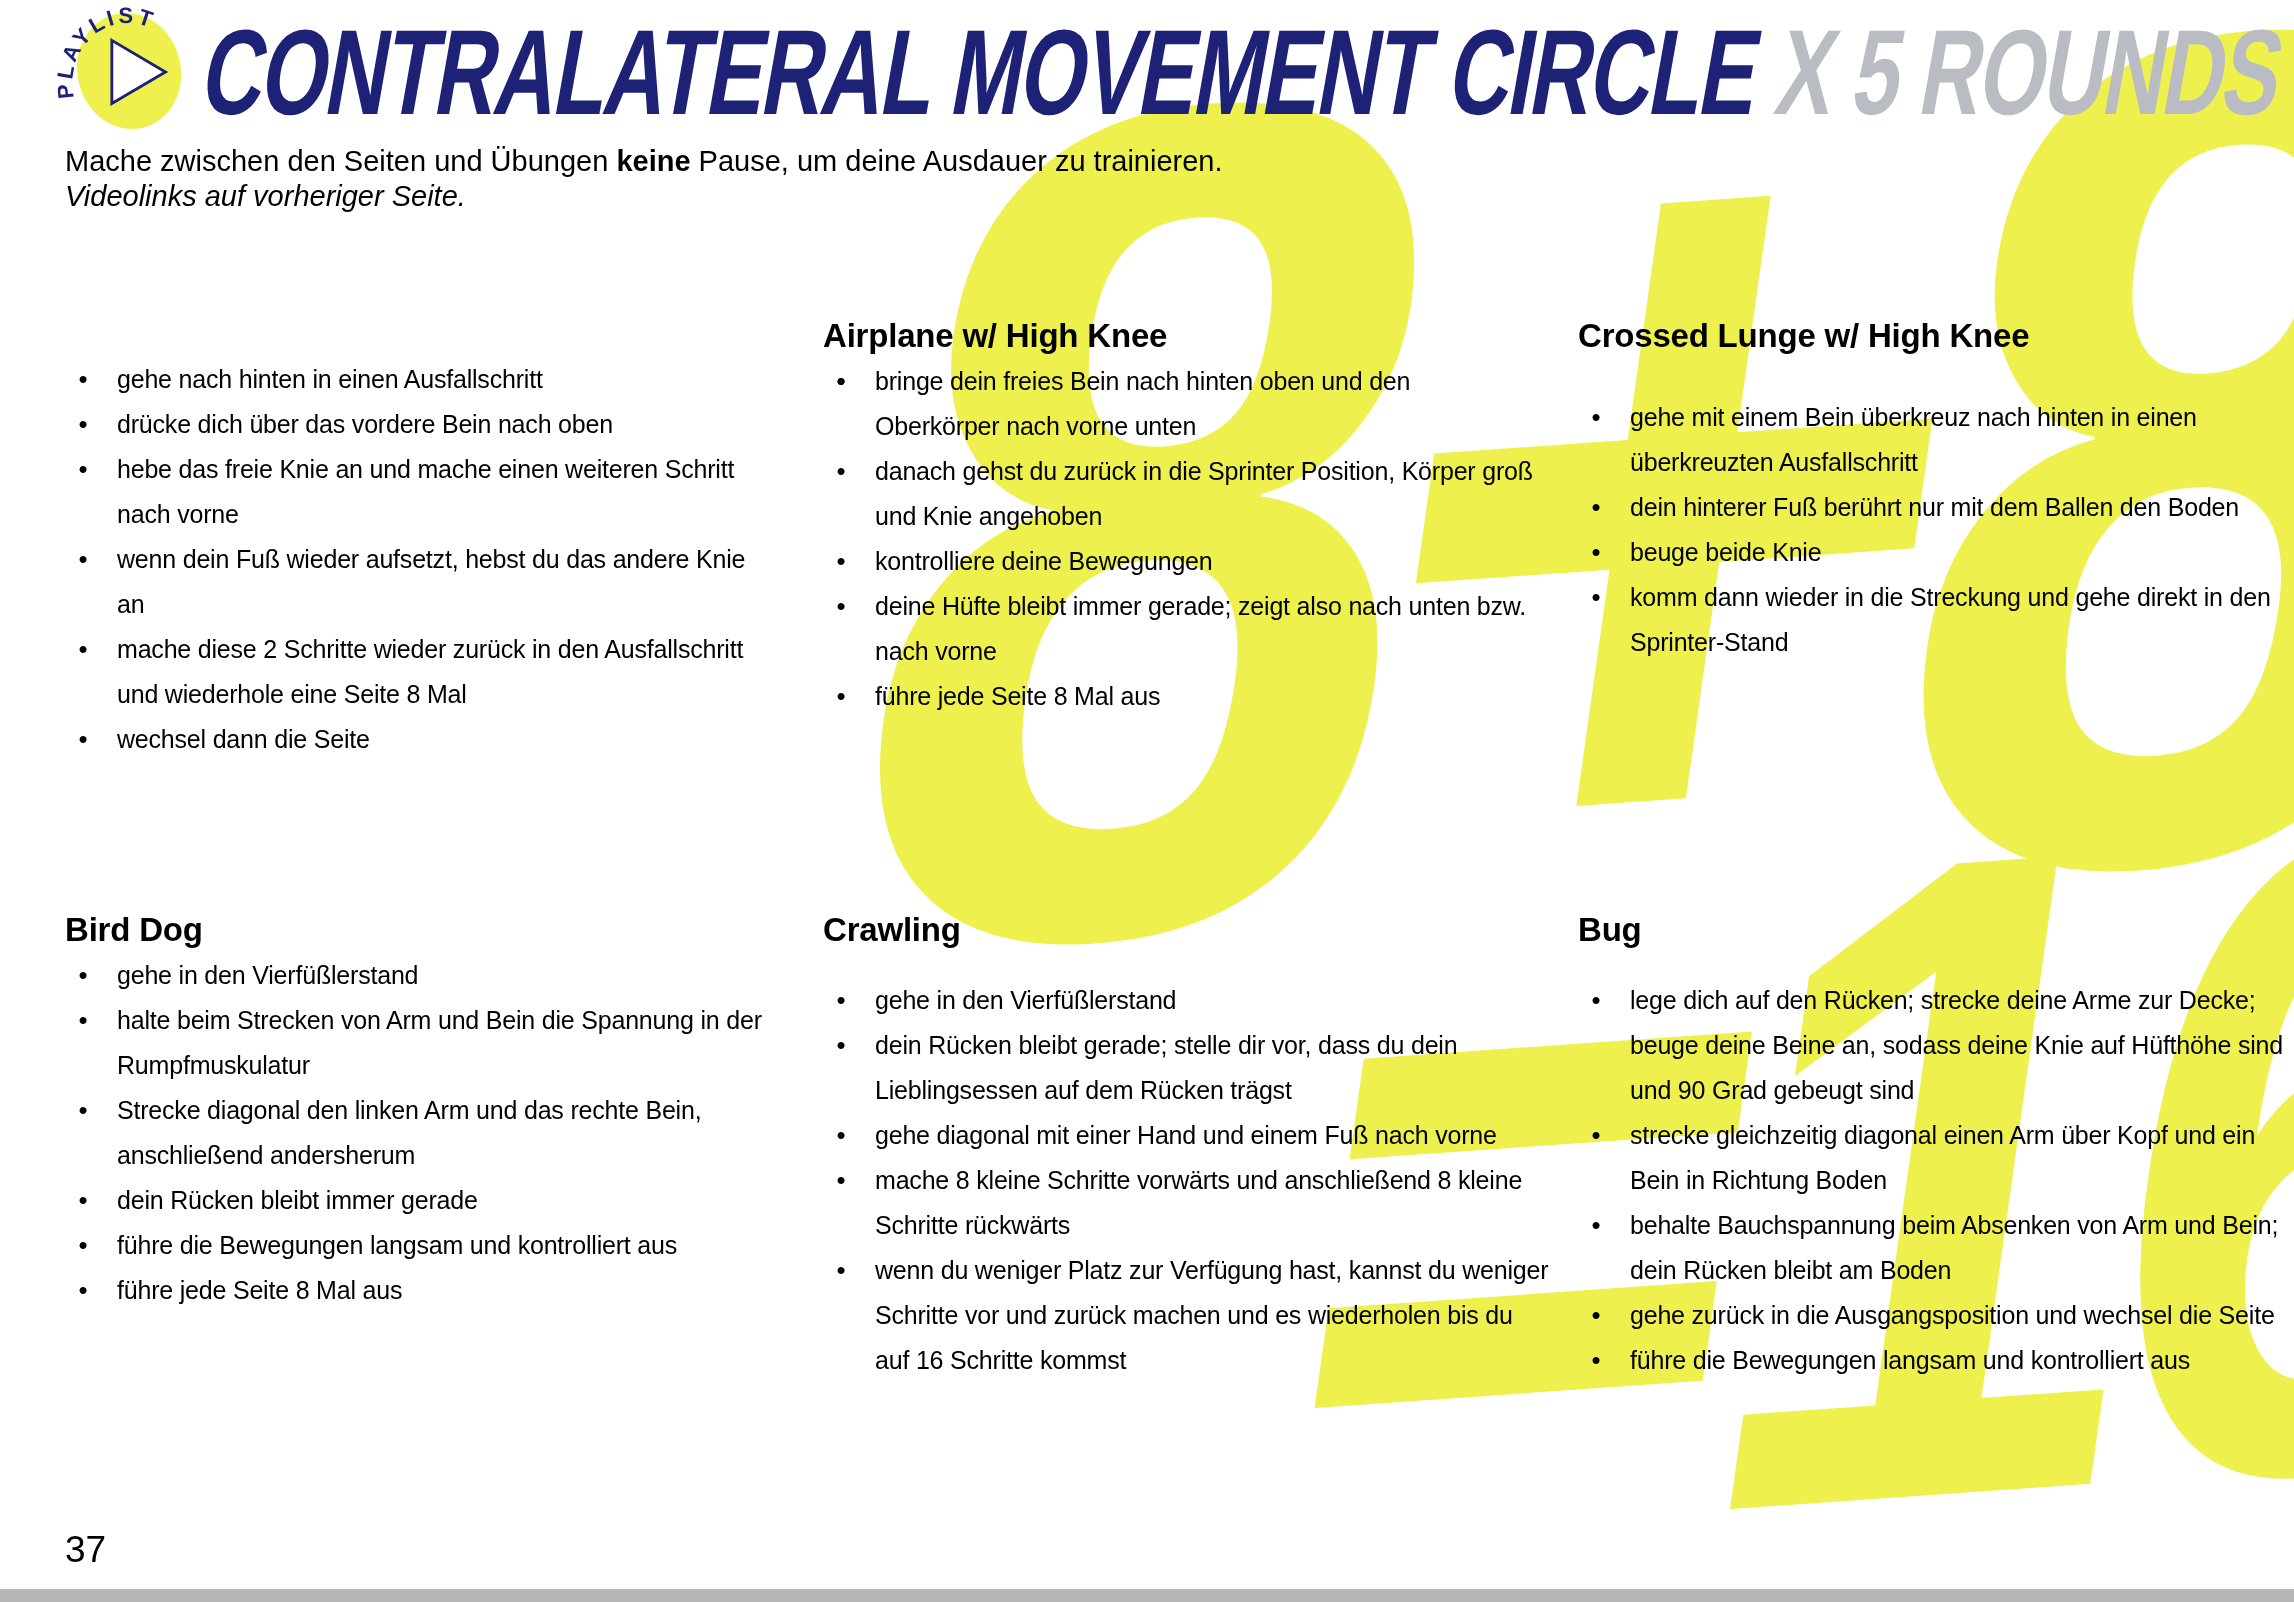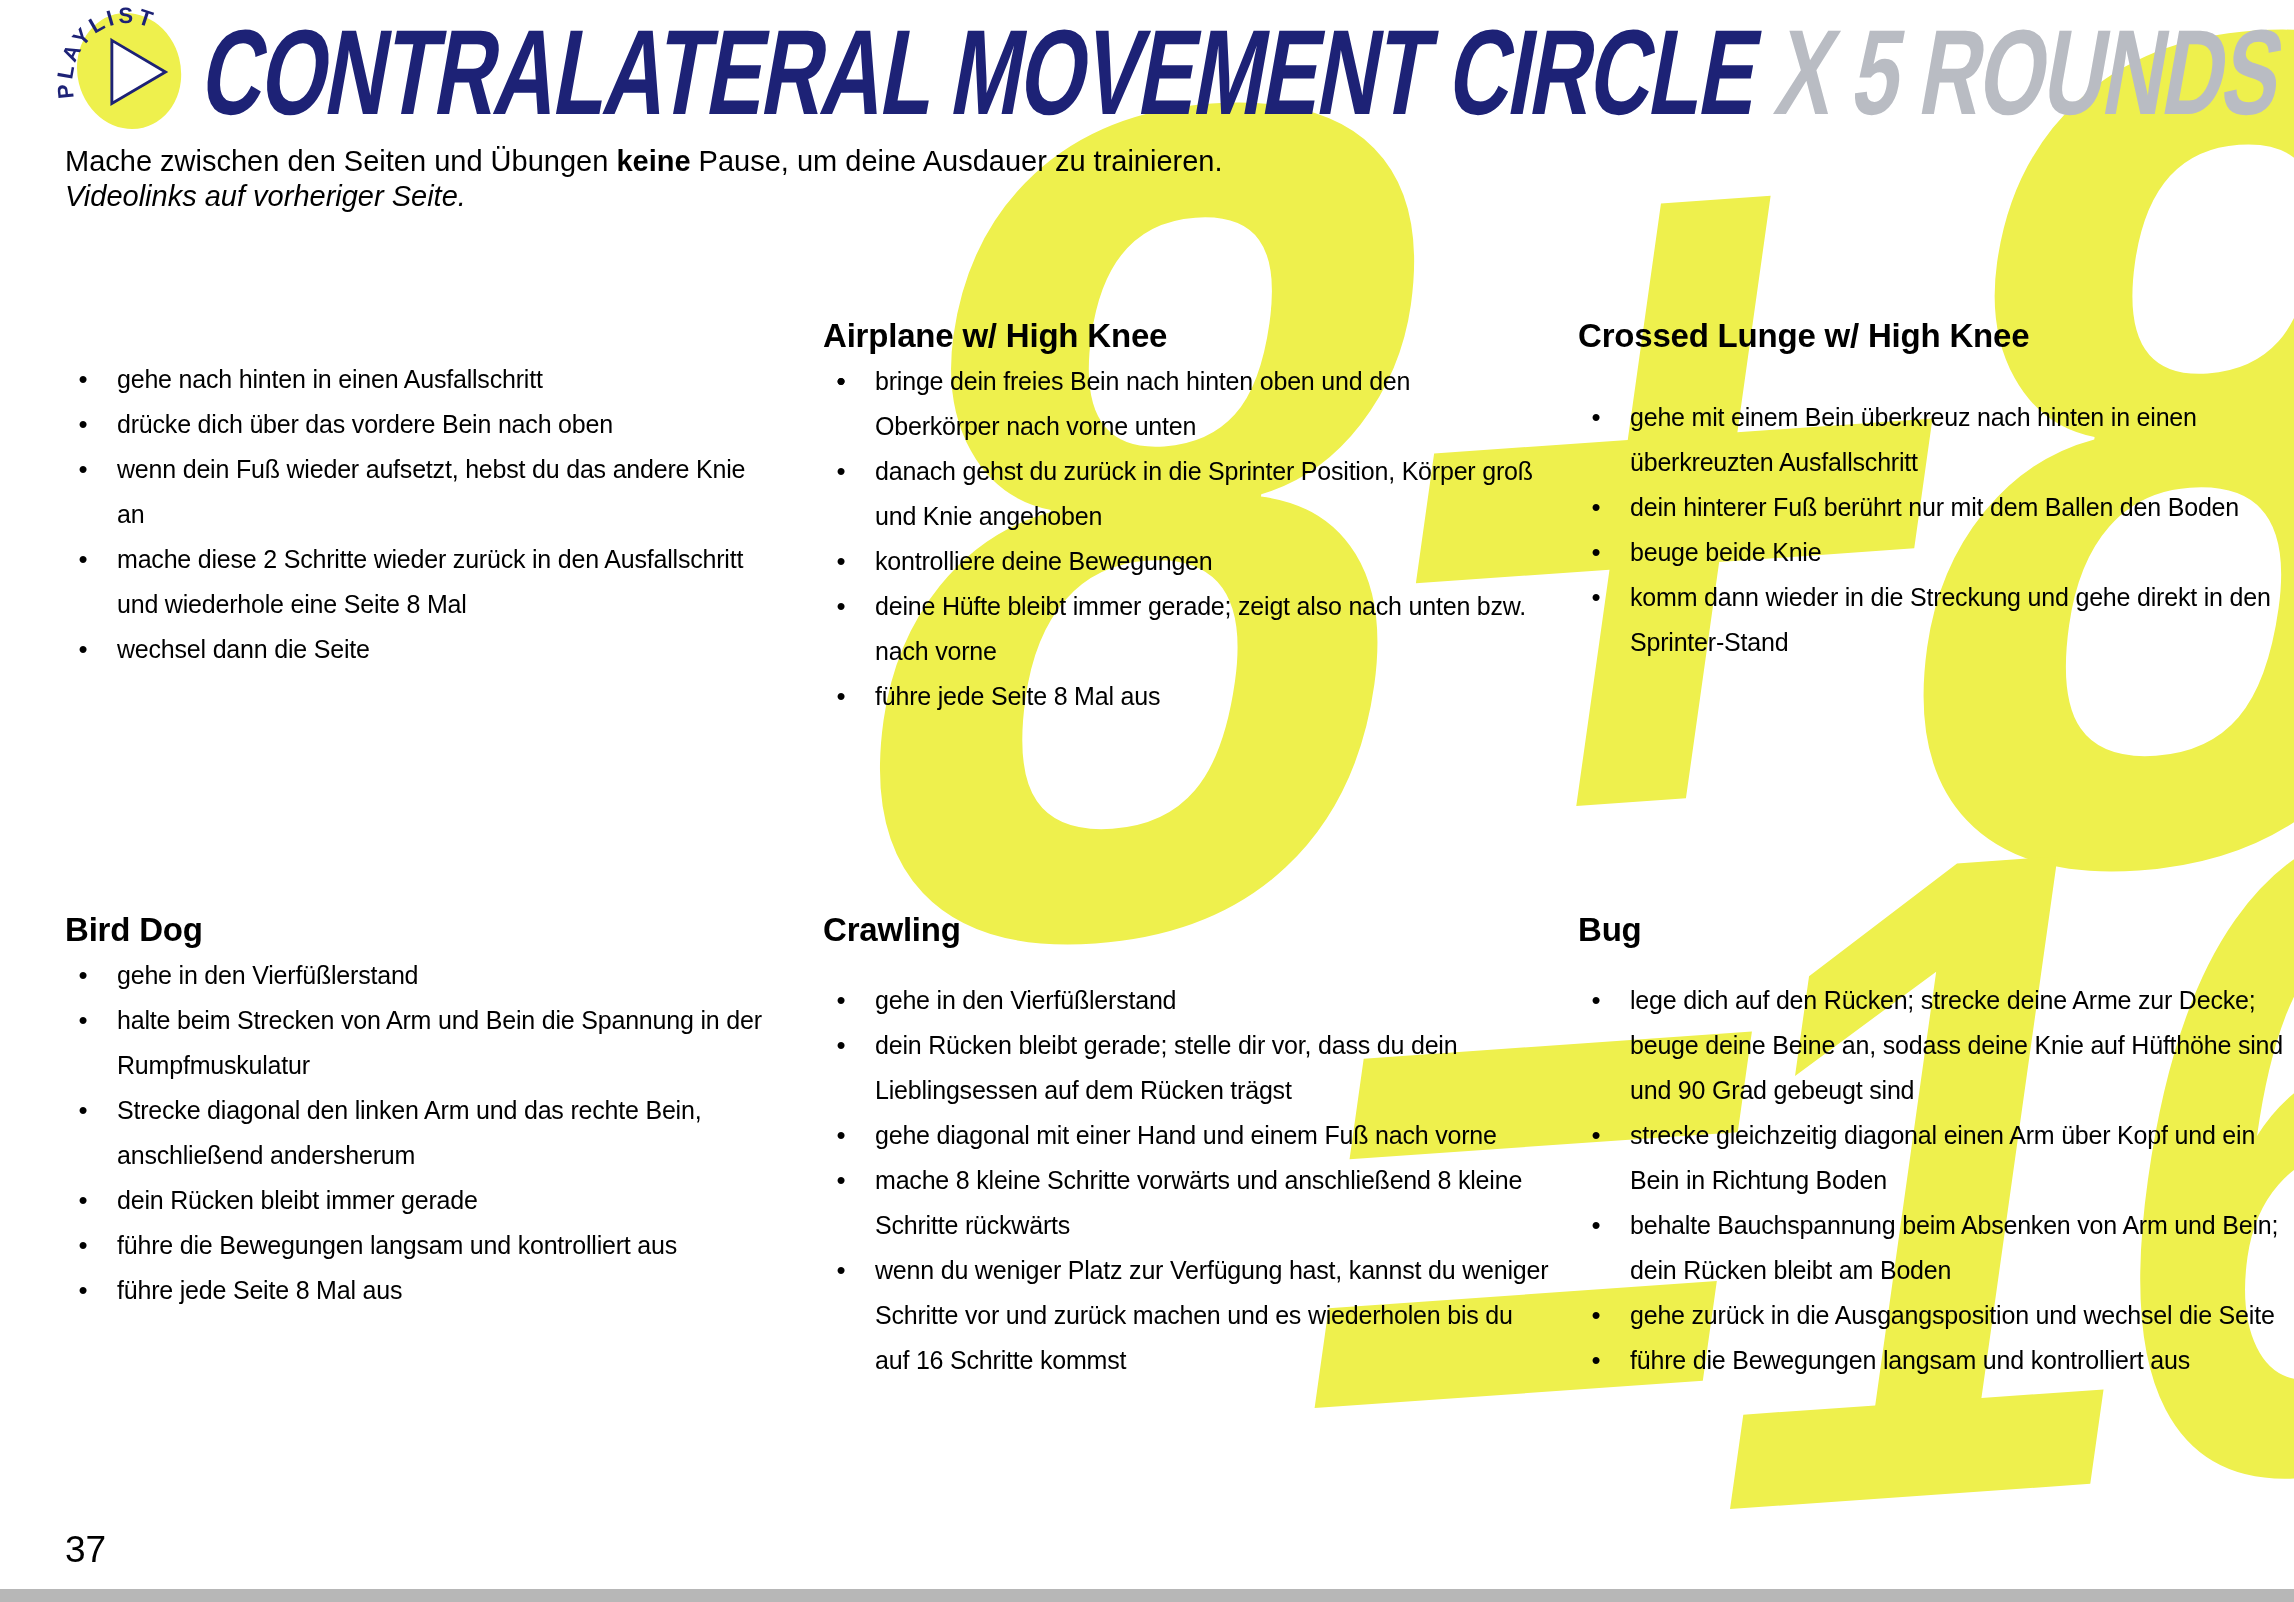--- a/index.html
+++ b/index.html
@@ -73,20 +73,21 @@
 
   <div class="intro">
     <p><span>Mache zwischen den Seiten und Übungen </span><span class="b">keine</span><span> Pause, um deine Ausdauer zu trainieren.</span></p>
     <p class="i">Videolinks auf vorheriger Seite.</p>
   </div>
 
   <section class="exercise pos-1">
     <ul class="mt">
         <li>gehe nach hinten in einen Ausfallschritt</li>
         <li>drücke dich über das vordere Bein nach oben</li>
+        <li>hebe das freie Knie an und mache einen weiteren Schritt nach vorne</li>
         <li>wenn dein Fuß wieder aufsetzt, hebst du das andere Knie an</li>
         <li>mache diese 2 Schritte wieder zurück in den Ausfallschritt und wiederhole eine Seite 8 Mal</li>
         <li>wechsel dann die Seite</li>
       </ul>
   </section>
 
   <section class="exercise pos-2">
     <h3>Airplane w/ High Knee</h3>
     <ul>
         <li></li>

